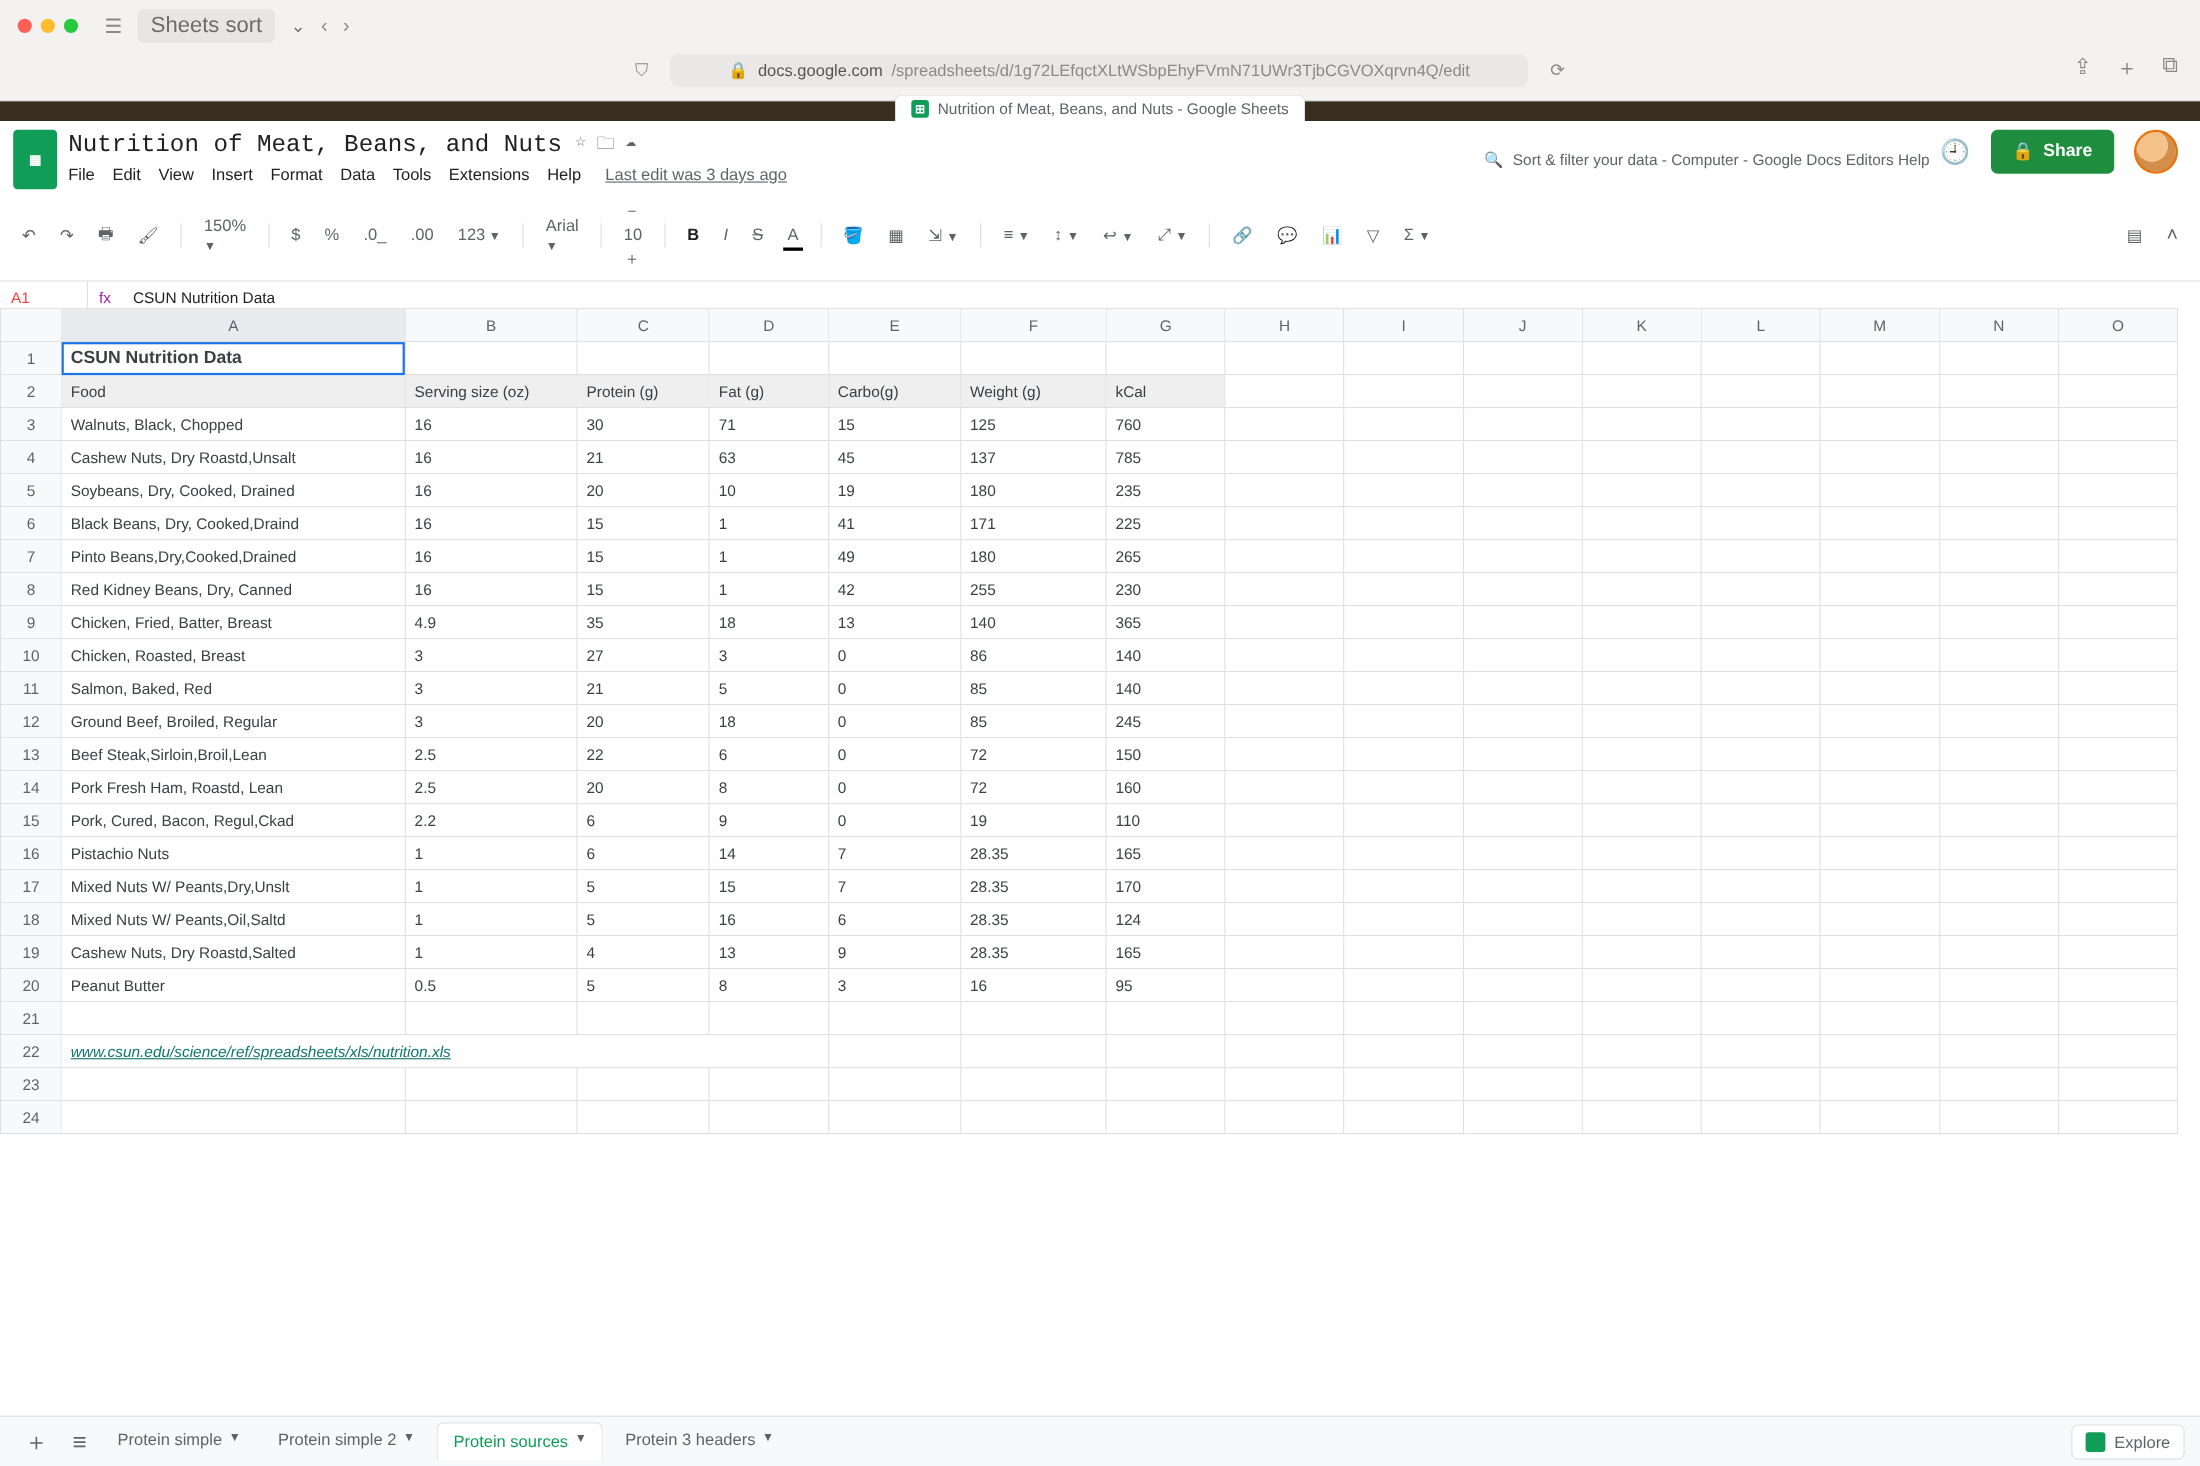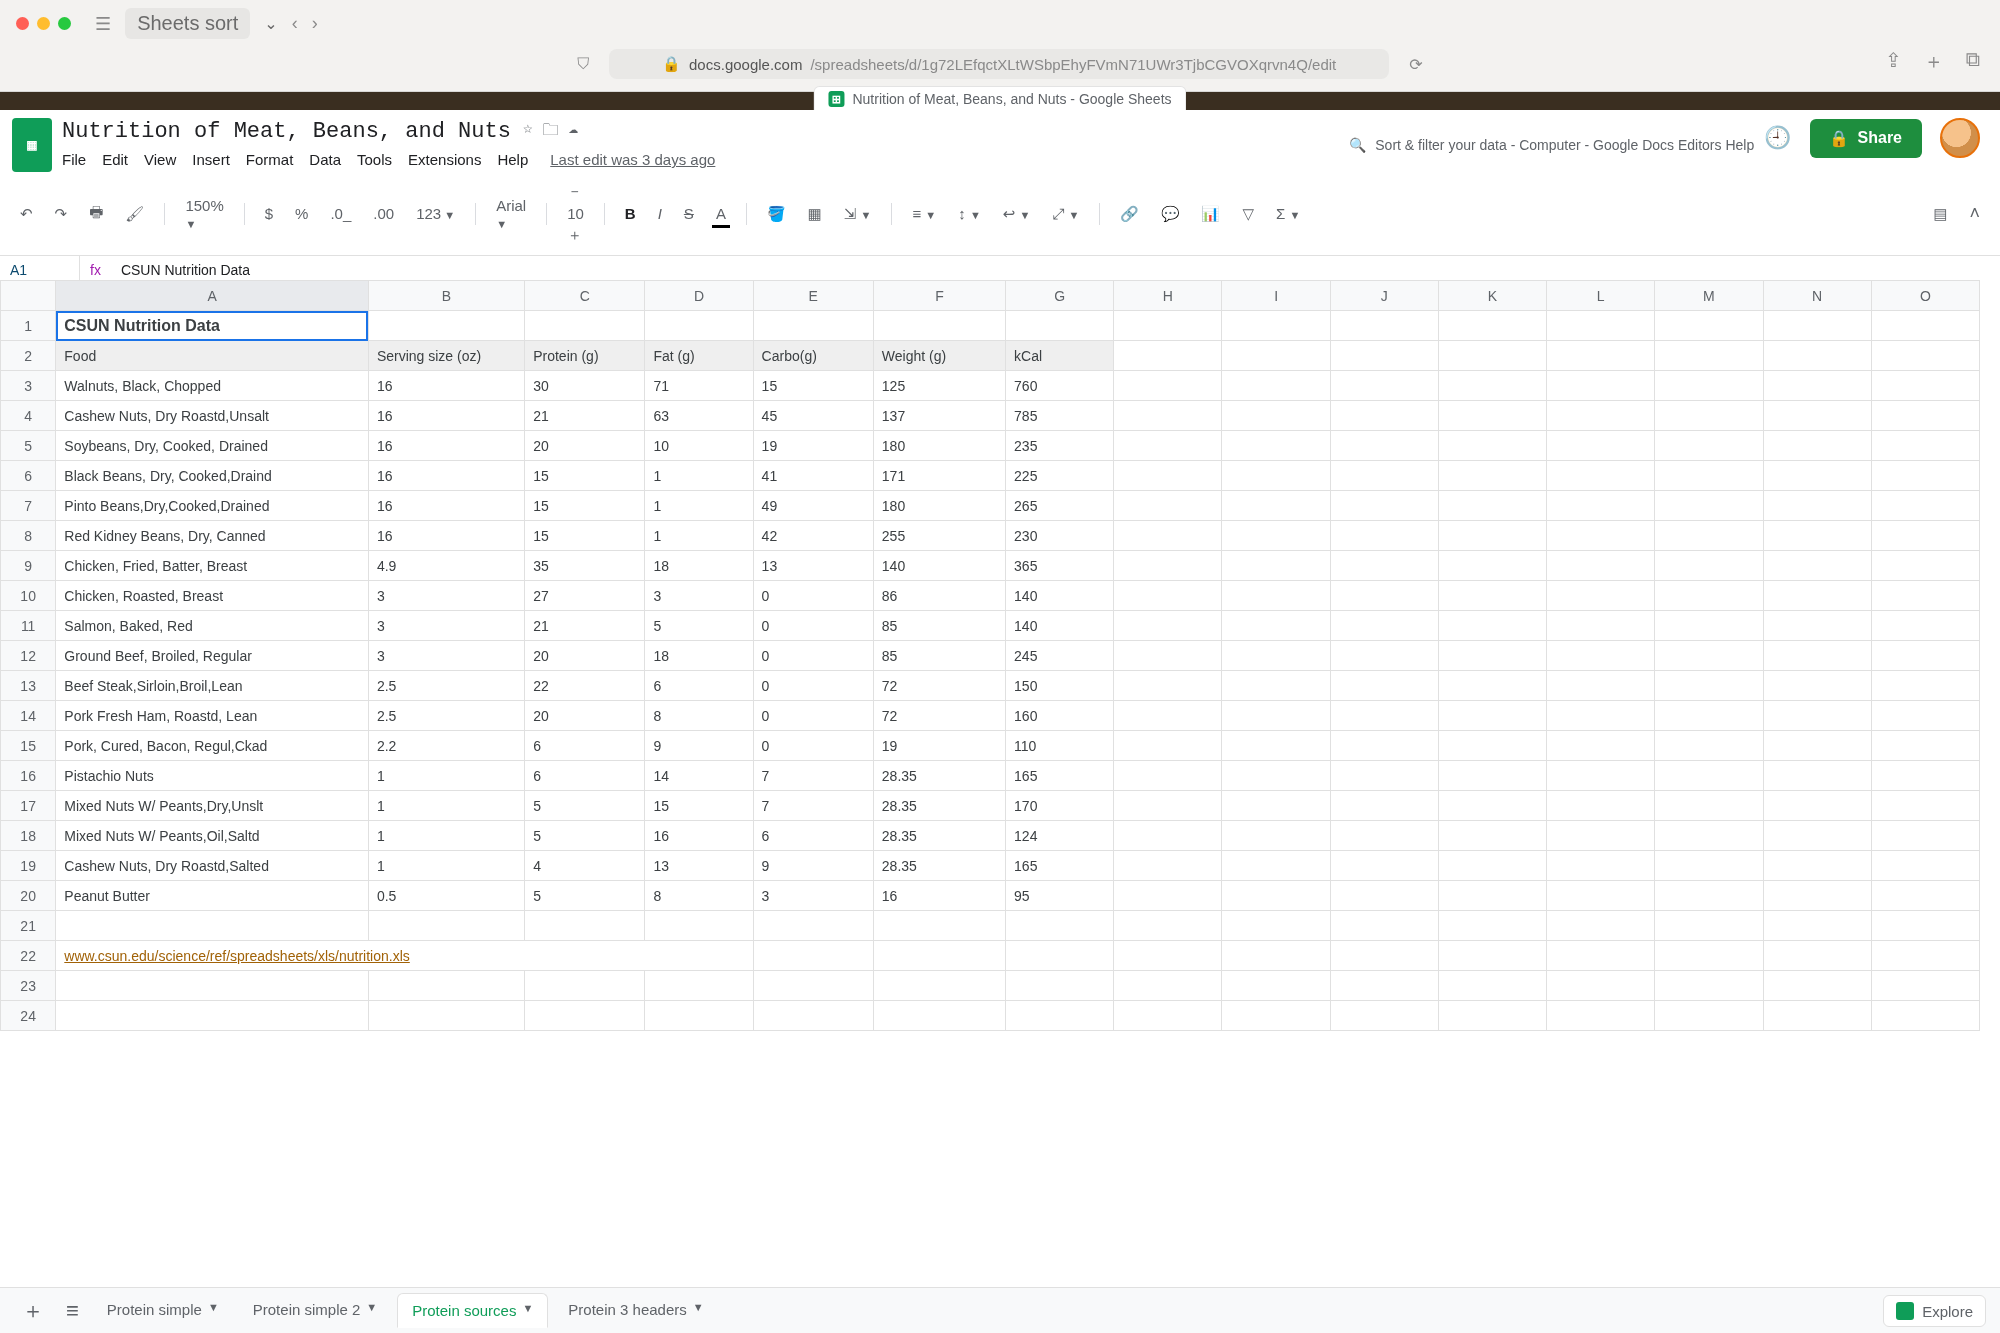--- a/index.html
+++ b/index.html
@@ -39,38 +39,38 @@
   .toolbar .item { padding:4px 6px; border-radius:4px; white-space:nowrap; }
   .toolbar .zoom, .toolbar .font, .toolbar .fsize { display:flex; align-items:flex-start; gap:4px;flex-direction:column; }
   .toolbar .bold { font-weight:bold; color:#202124; }
   .toolbar .strike { text-decoration:line-through; }
   .toolbar .colorA { position:relative; }
   .toolbar .colorA::after { content:""; position:absolute; left:2px; right:2px; bottom:-2px; height:3px; background:#000; }
   .toolbar .right { margin-left:auto; display:flex; align-items:center; gap:10px; }
   .toolbar .chev-up { font-size:18px; }
 
   .fx-row { display:flex; align-items:center; border-bottom:1px solid #e0e0e0; font-size:14px; }
-  .namebox { width:80px; padding:6px 10px; border-right:1px solid #e0e0e0; color:#0c4a6e; }
+  .namebox { width:80px; padding:6px 10px; border-right:1px solid #e0e0e0; color:#ef4444; }
   .fx { padding:6px 10px; color:#a21caf; }
   .fx-input { flex:1; padding:6px 10px; color:#202124; }
 
   
   .grid-wrap { position:absolute; left:0; right:0; top:170px; bottom:46px; overflow:hidden; background:#fff; }
   table.grid { border-collapse:collapse; table-layout:fixed; width:1980px; font-size:14px; color:#3c4043; }
   table.grid th, table.grid td { border:1px solid #e0e0e0; height:30px; padding:0 8px; text-align:left; white-space:nowrap; overflow:hidden; }
   table.grid th { background:#f8f9fa; color:#5f6368; font-weight:normal; text-align:center; position:sticky; }
   table.grid th.rowhdr { width:46px; text-align:center; background:#f8f9fa; }
   table.grid th.colhdr { height:28px; }
   .corner { width:46px; background:#f8f9fa; }
   .sel-col { background:#e8eaed !important; color:#202124; }
   .active-cell { outline:2px solid #1a73e8; outline-offset:-2px; }
   td.num { text-align:right; }
   td.title-cell { font-weight:bold; font-size:16px; }
   td.hdr { background:#efefef; font-weight:500; text-align:center; }
-  td.link a { color:#a16207; text-decoration:underline; }
+  td.link a { color:#0f766e; text-decoration:underline;font-style:italic; }
   .col-A{width:260px}.col-B{width:130px}.col-C{width:100px}.col-D{width:90px}.col-E{width:100px}.col-F{width:110px}.col-G{width:90px}
   .col-rest{width:90px}
 
   
   .sheet-tabs { position:absolute; left:0; right:0; bottom:0; height:46px; background:#f8f9fa; border-top:1px solid #e0e0e0; display:flex; align-items:center; gap:6px; padding:0 14px; font-size:15px; color:#5f6368; }
   .sheet-tabs .tab { padding:8px 14px; border-radius:6px 6px 0 0; display:flex; align-items:flex-start; gap:6px; }
   .sheet-tabs .tab.active { background:#fff; color:#0f9d58; border:1px solid #e0e0e0; border-bottom-color:#fff; font-weight:500; }
   .sheet-tabs .add, .sheet-tabs .all { font-size:22px; padding:4px 8px; }
   .explore { margin-left:auto; display:flex; align-items:flex-end; gap:8px; background:#fff; border:1px solid #e0e0e0; border-radius:6px; padding:6px 12px; }
   .explore .sq { width:18px; height:18px; background:#0f9d58; border-radius:3px; }

